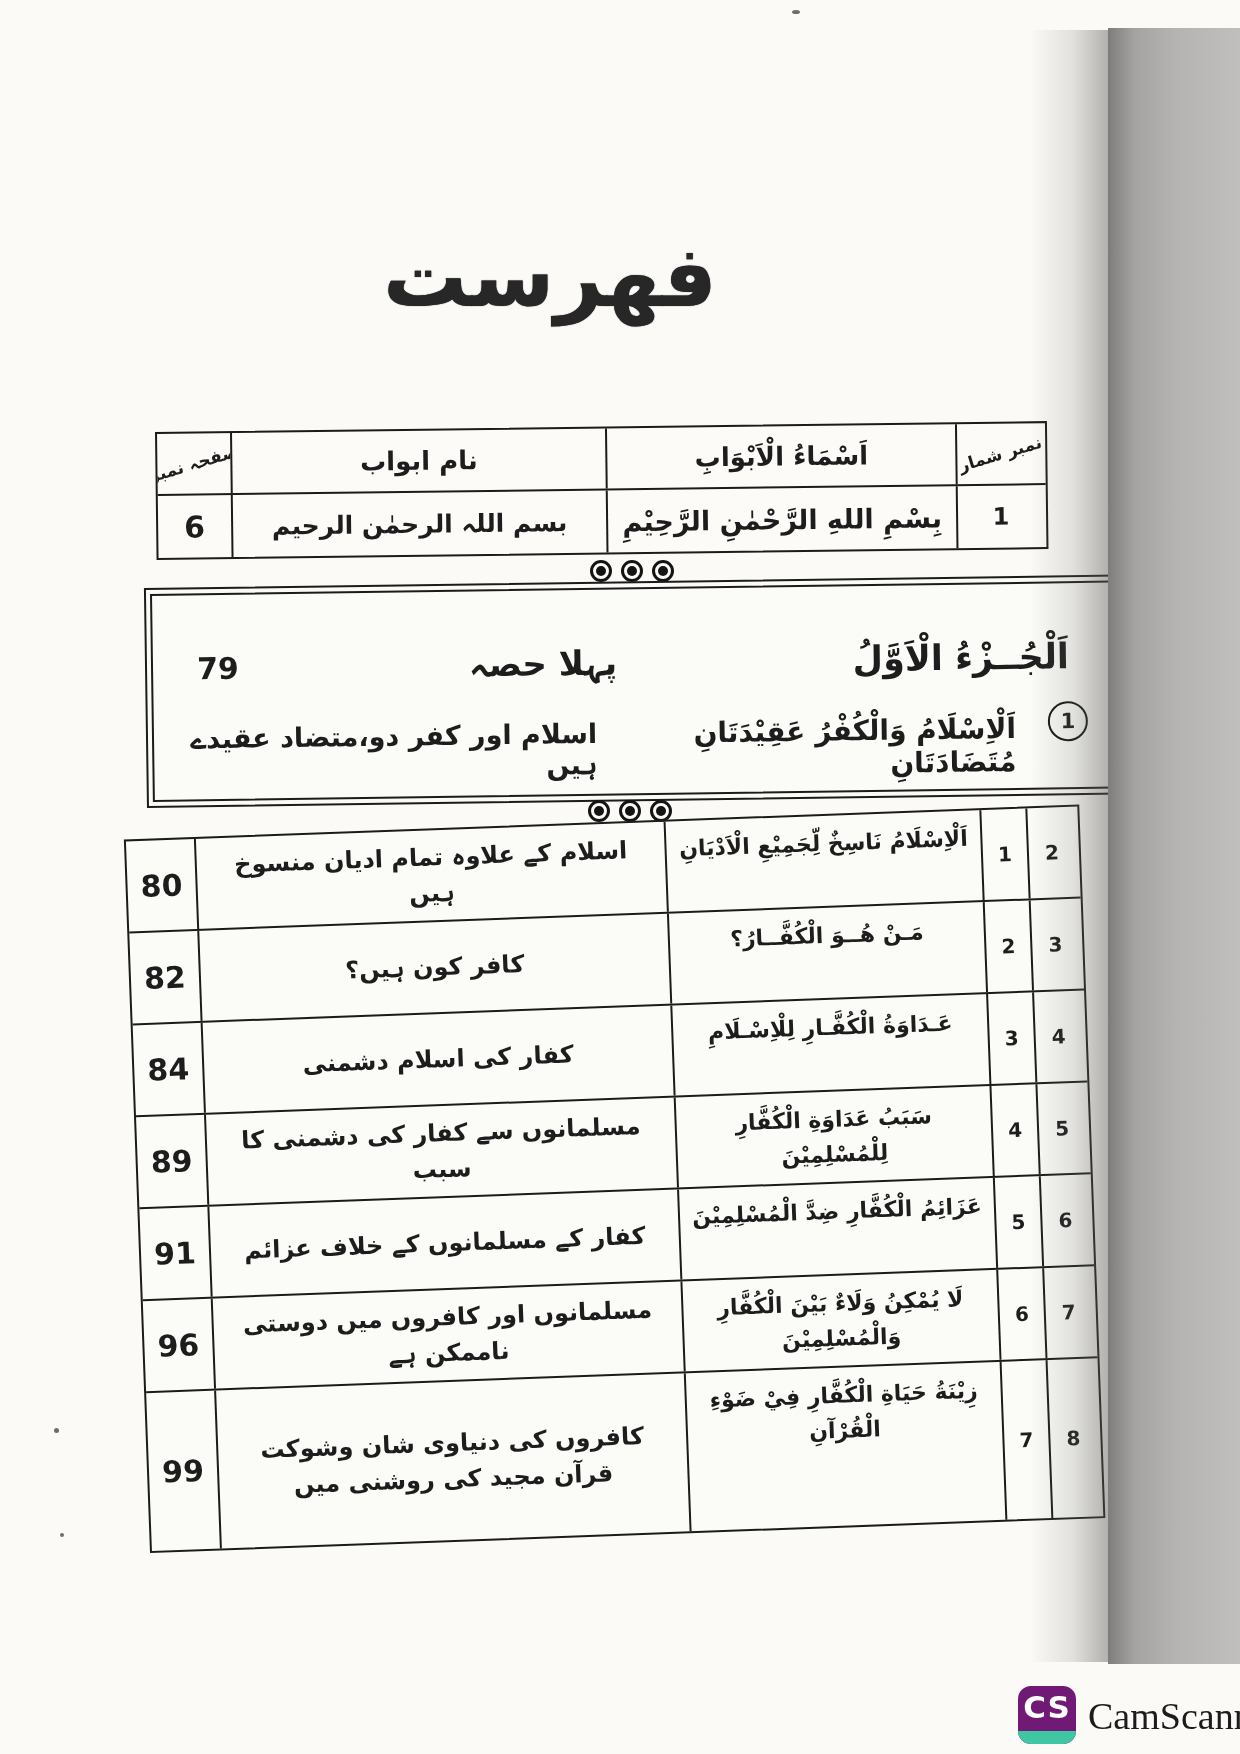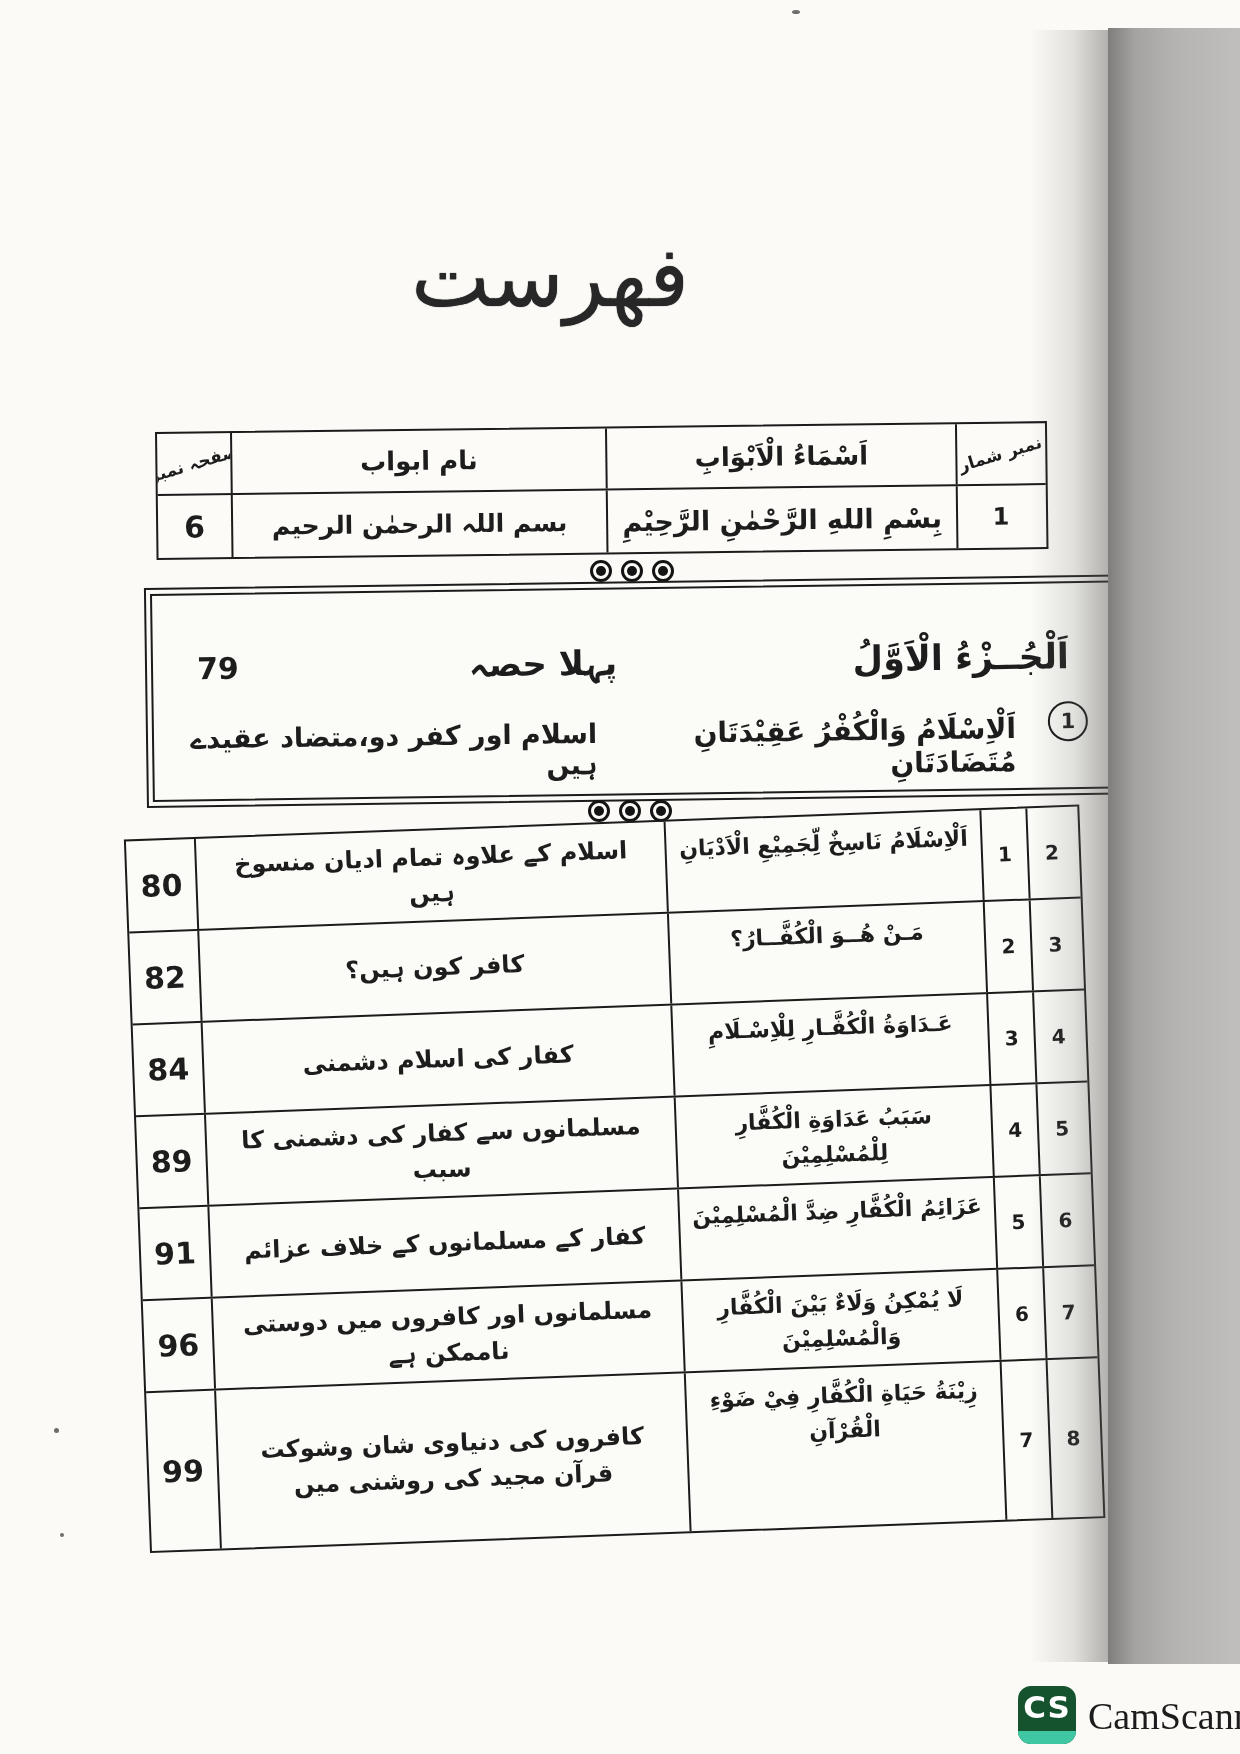--- a/index.html
+++ b/index.html
@@ -18,21 +18,21 @@
   }
   .shadow-band{
     position:absolute;left:1108px;top:28px;width:132px;height:1636px;z-index:5;
     background:linear-gradient(90deg,#7f7d7b 0%,#a5a3a1 20%,#b5b3b1 50%,#c1bfbd 100%);
   }
   .speck{position:absolute;background:#6f6d6b;border-radius:50%;z-index:2;}
 
   .title{
     position:absolute;left:0;right:140px;top:228px;z-index:2;
     text-align:center;direction:rtl;
-    font-size:84px;font-weight:normal;color:#272727;
+    font-size:84px;font-weight:bold;color:#272727;
     text-shadow:0 0 1px #272727;
   }
 
   
   .t1{
     position:absolute;left:155px;top:432px;width:888px;z-index:2;
     border:2px solid #1b1b1b;background:rgba(255,255,255,0.25);
     transform:rotate(-0.7deg);transform-origin:0 0;
   }
   .t1 .hrow,.t1 .drow{display:grid;grid-template-columns:75px 375px 350px 86px;}
@@ -91,21 +91,21 @@
   .t2 .row:last-child{height:158px;border-bottom:none;}
   .t2 .cell:nth-child(-n+4){border-right:2px solid #1b1b1b;}
   .t2 .c-page{font-size:30px;font-weight:bold;}
   .t2 .c-urdu{font-size:24px;font-weight:bold;text-align:center;padding:0 12px;line-height:1.5;}
   .t2 .c-arab{font-size:22px;font-weight:bold;align-items:flex-start;padding:10px 10px 0 10px;text-align:center;line-height:1.6;}
   .t2 .c-num{font-size:20px;font-weight:bold;}
 
   
   .cs-icon{
     position:absolute;left:1018px;top:1686px;width:58px;height:58px;z-index:6;
-    background:#14532d;border-radius:13px;
+    background:#701a75;border-radius:13px;
     display:flex;align-items:flex-start;justify-content:center;
   }
   .cs-initials{color:#ffffff;font-size:31px;font-weight:bold;letter-spacing:1px;margin-top:3px;}
   .cs-strip{position:absolute;left:0;right:0;bottom:0;height:13px;background:#3fc6a3;border-radius:0 0 13px 13px;}
   .cs-label{
     position:absolute;left:1088px;top:1694px;z-index:6;
     font-family:"Liberation Serif",serif;font-size:38px;color:#1c1c1c;
   }
 </style>
 </head>

